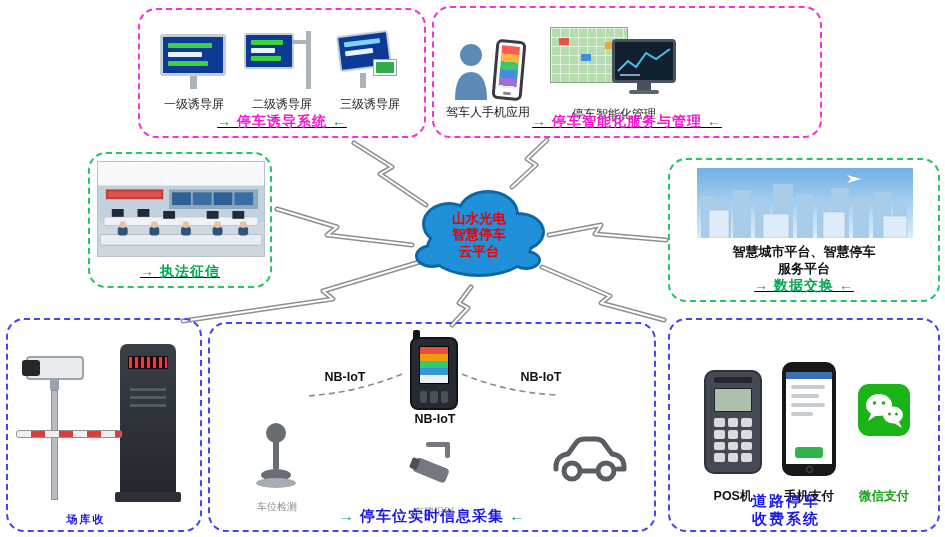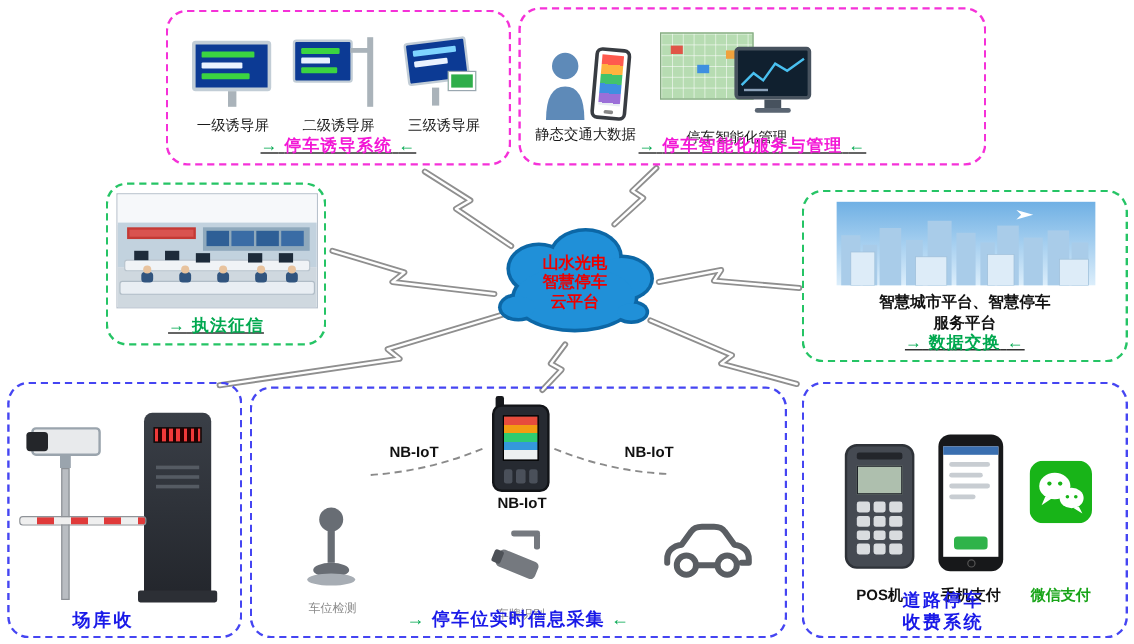--- a/index.html
+++ b/index.html
@@ -89,21 +89,21 @@
   .cam-lens { position:absolute; left:-6px; top:2px; width:18px; height:16px; background:#24262a; border-radius:3px; }
   .cam-bracket { position:absolute; left:42px; top:60px; width:9px; height:10px; background:#9aa4ad; }
   .cam-pole { position:absolute; left:43px; top:70px; width:7px; height:110px; background:#b9bdc2; border:1px solid #8d9196; }
   .gate-cabinet { position:absolute; left:112px; top:24px; width:56px; height:154px; background:linear-gradient(#3a3f47,#23262c); border-radius:7px 7px 3px 3px; }
   .gate-led { position:absolute; left:8px; top:12px; width:40px; height:13px; background:#2a0000; border:1px solid #111;
       background-image:repeating-linear-gradient(90deg,#f03a3a 0 3px,#2a0000 3px 6px); }
   .gate-slot { position:absolute; left:10px; width:36px; height:3px; background:#555b63; }
   .gate-base { position:absolute; left:-5px; bottom:-4px; width:66px; height:10px; background:#2c2f35; border-radius:2px; }
   .gate-arm { position:absolute; left:8px; top:110px; width:106px; height:8px; border:1px solid #8f9398; border-radius:3px;
       background:repeating-linear-gradient(90deg,#efefef 0 14px,#e03a3a 14px 28px); }
-  .garage-title { position:absolute; left:8px; bottom:4px; width:140px; text-align:center; font-size:15px; font-weight:bold; color:#1a1ae8; line-height:1.15; letter-spacing:2px; }
+  .garage-title { position:absolute; left:8px; bottom:4px; width:140px; text-align:center; font-size:11px; font-weight:bold; color:#1a1ae8; line-height:1.15; letter-spacing:2px; }
 
   
   .hh-device { position:absolute; left:198px; top:6px; width:52px; height:82px; }
   .hh-ant { position:absolute; left:5px; top:0; width:7px; height:11px; background:#16181c; border-radius:2px; }
   .hh-body { position:absolute; left:2px; top:7px; width:48px; height:73px; background:#262a31; border:2px solid #121418; border-radius:8px; }
   .hh-screen { position:absolute; left:7px; top:7px; width:30px; height:38px; background:linear-gradient(180deg,#e74c3c 0 7px,#f39c12 7px 14px,#2ecc71 14px 21px,#3498db 21px 28px,#ecf0f1 28px 100%); border:1px solid #000; }
   .hh-keys { position:absolute; left:8px; bottom:5px; width:28px; height:12px; display:flex; gap:3px; }
   .hh-key { flex:1; background:#4a505a; border-radius:2px; }
   .nbiot { position:absolute; font-size:12.5px; font-weight:bold; color:#111; text-align:center; white-space:nowrap; }
   .rt-title { position:absolute; left:0; right:0; bottom:4px; text-align:center; font-size:15px; font-weight:bold; letter-spacing:1px; }
@@ -227,21 +227,21 @@
       <div class="s-graphic driver-graphic">
         <svg width="36" height="58" viewBox="0 0 36 58">
           <circle cx="18" cy="13" r="11" fill="#5e8ab8"></circle>
           <path d="M2 58 q0 -28 16 -28 q16 0 16 28 z" fill="#5e8ab8"></path>
         </svg>
         <div class="app-phone">
           <div class="app-screen"></div>
             <div class="app-home"></div>
         </div>
       </div>
-      <div class="item-label">静态交通大数据</div>
+      <div class="item-label">驾车人手机应用</div>
     </div>
     <div class="s-col" style="left:116px; width:128px;">
       <div class="s-graphic">
         <div class="mgmt-graphic">
           <div class="mgmt-map">
             <div class="chip chipA"></div>
               <div class="chip chipB"></div>
               <div class="chip chipC"></div>
           </div>
           <div class="mgmt-monitor">

